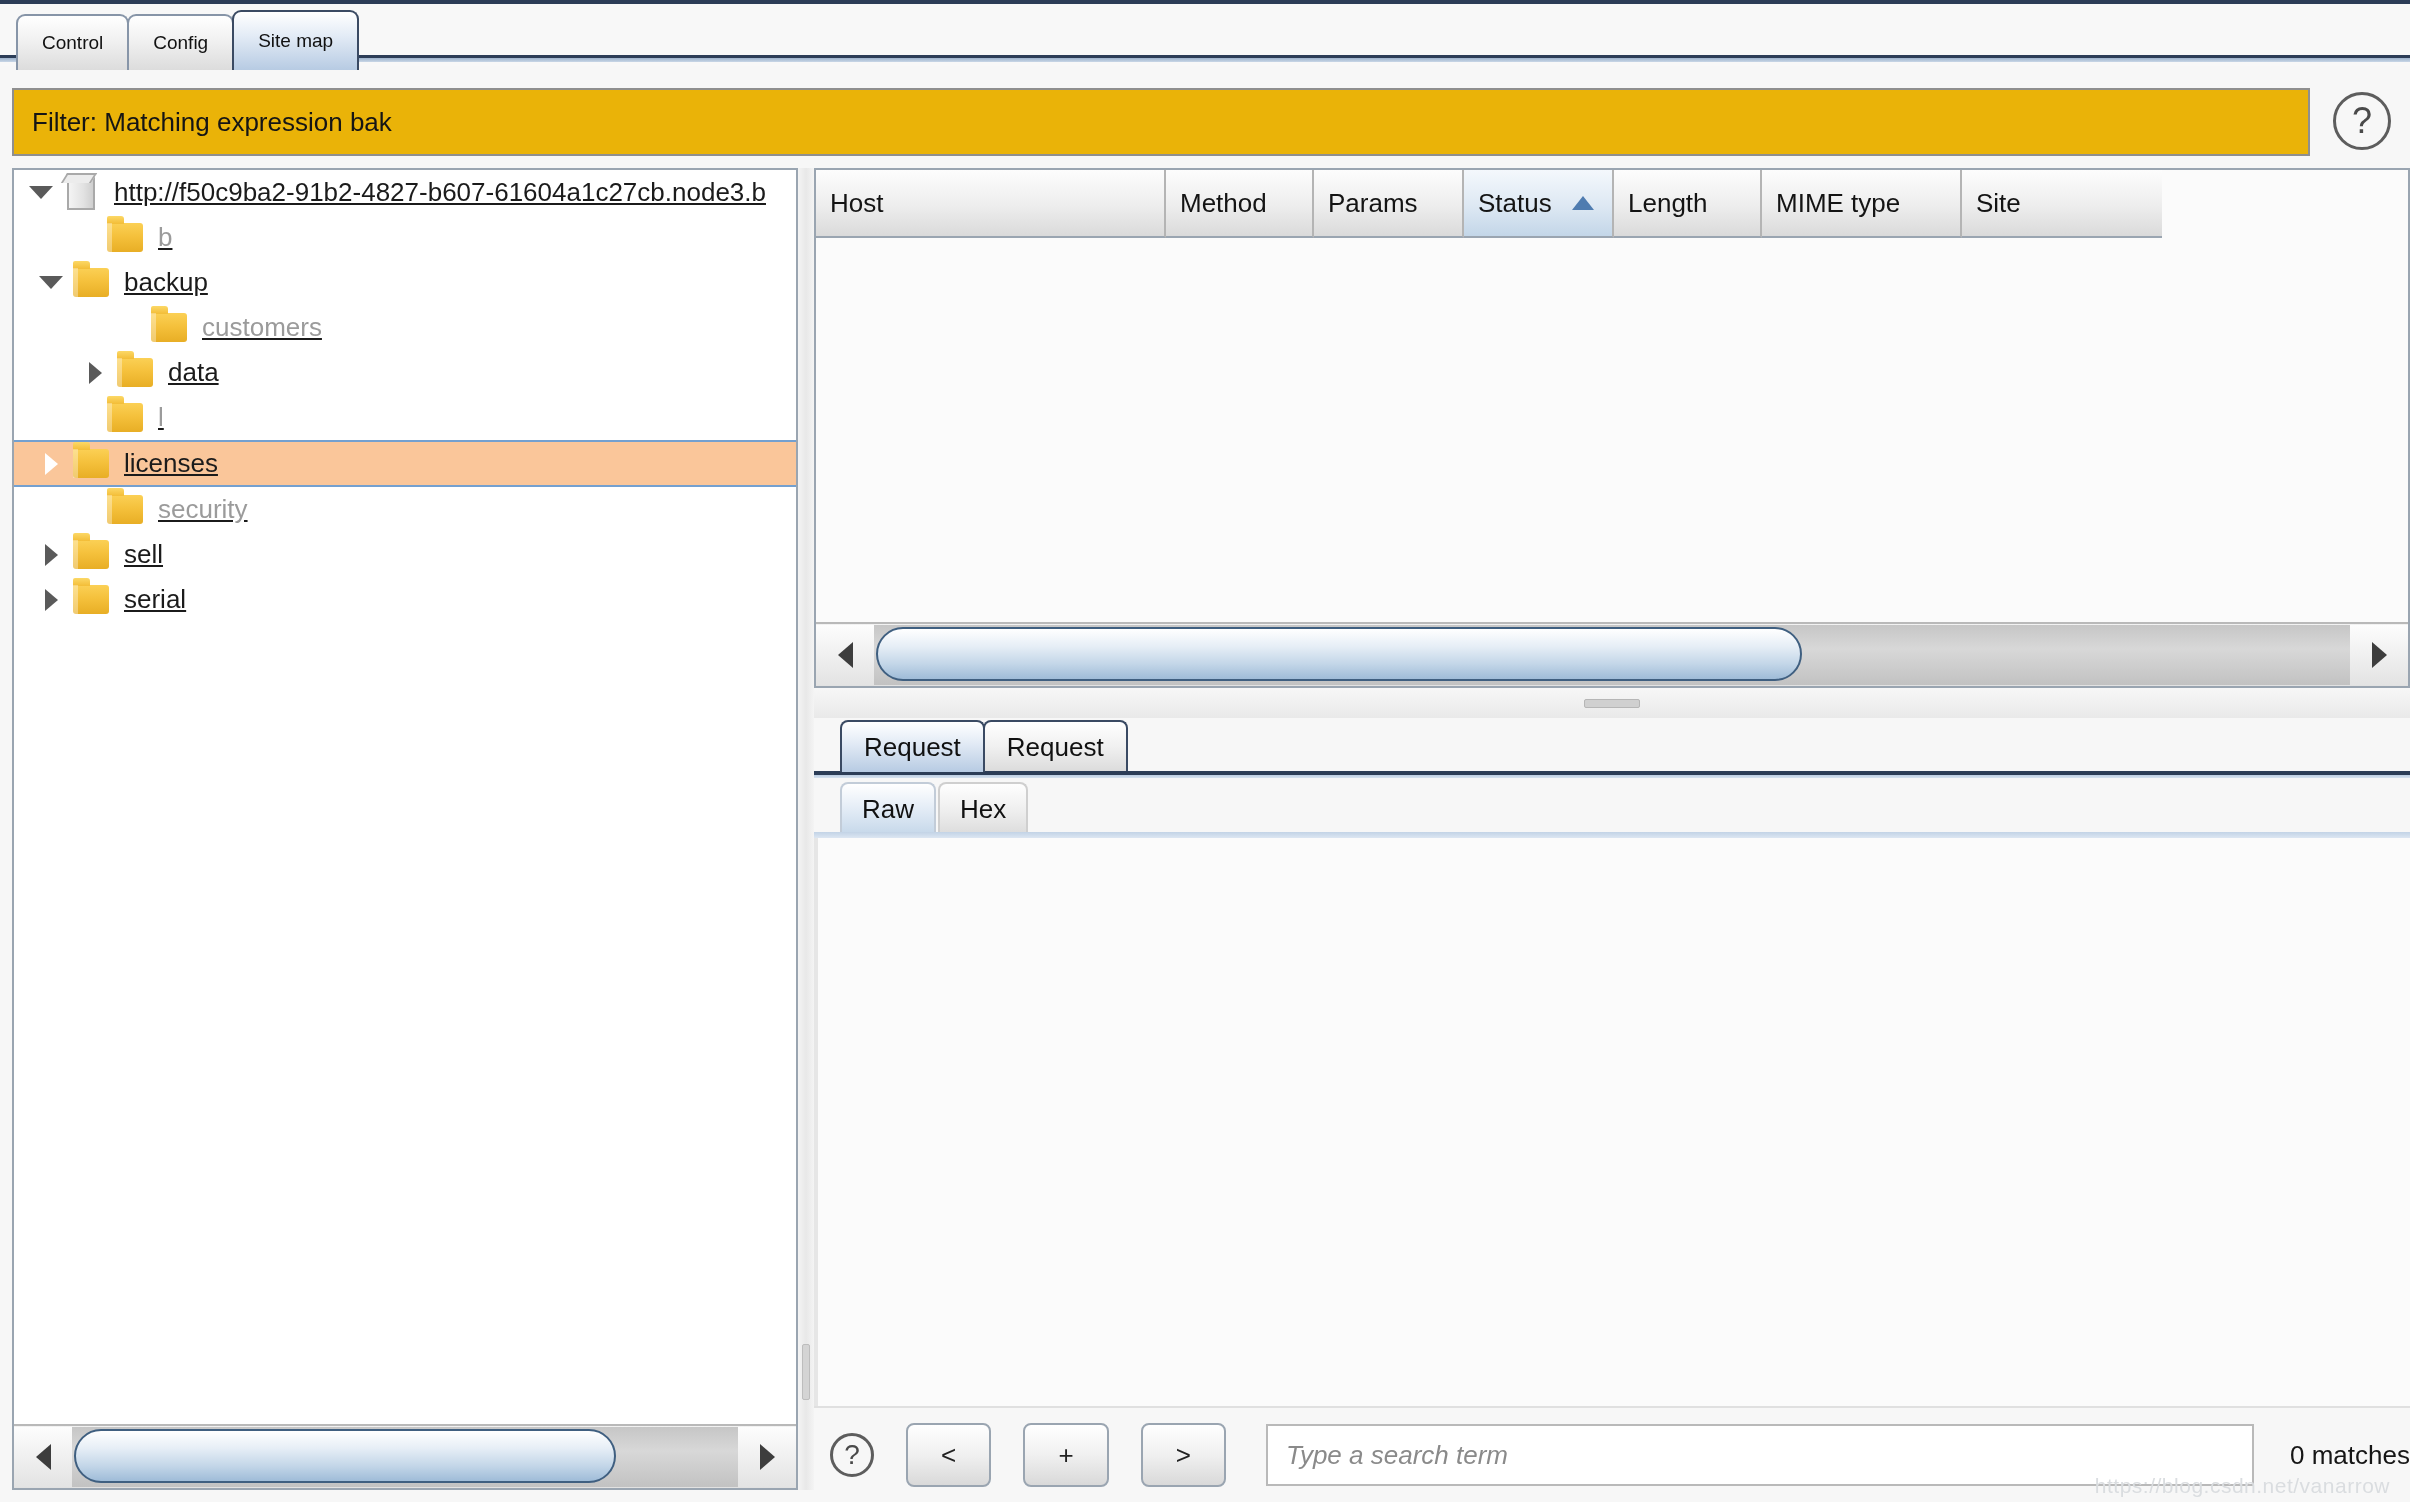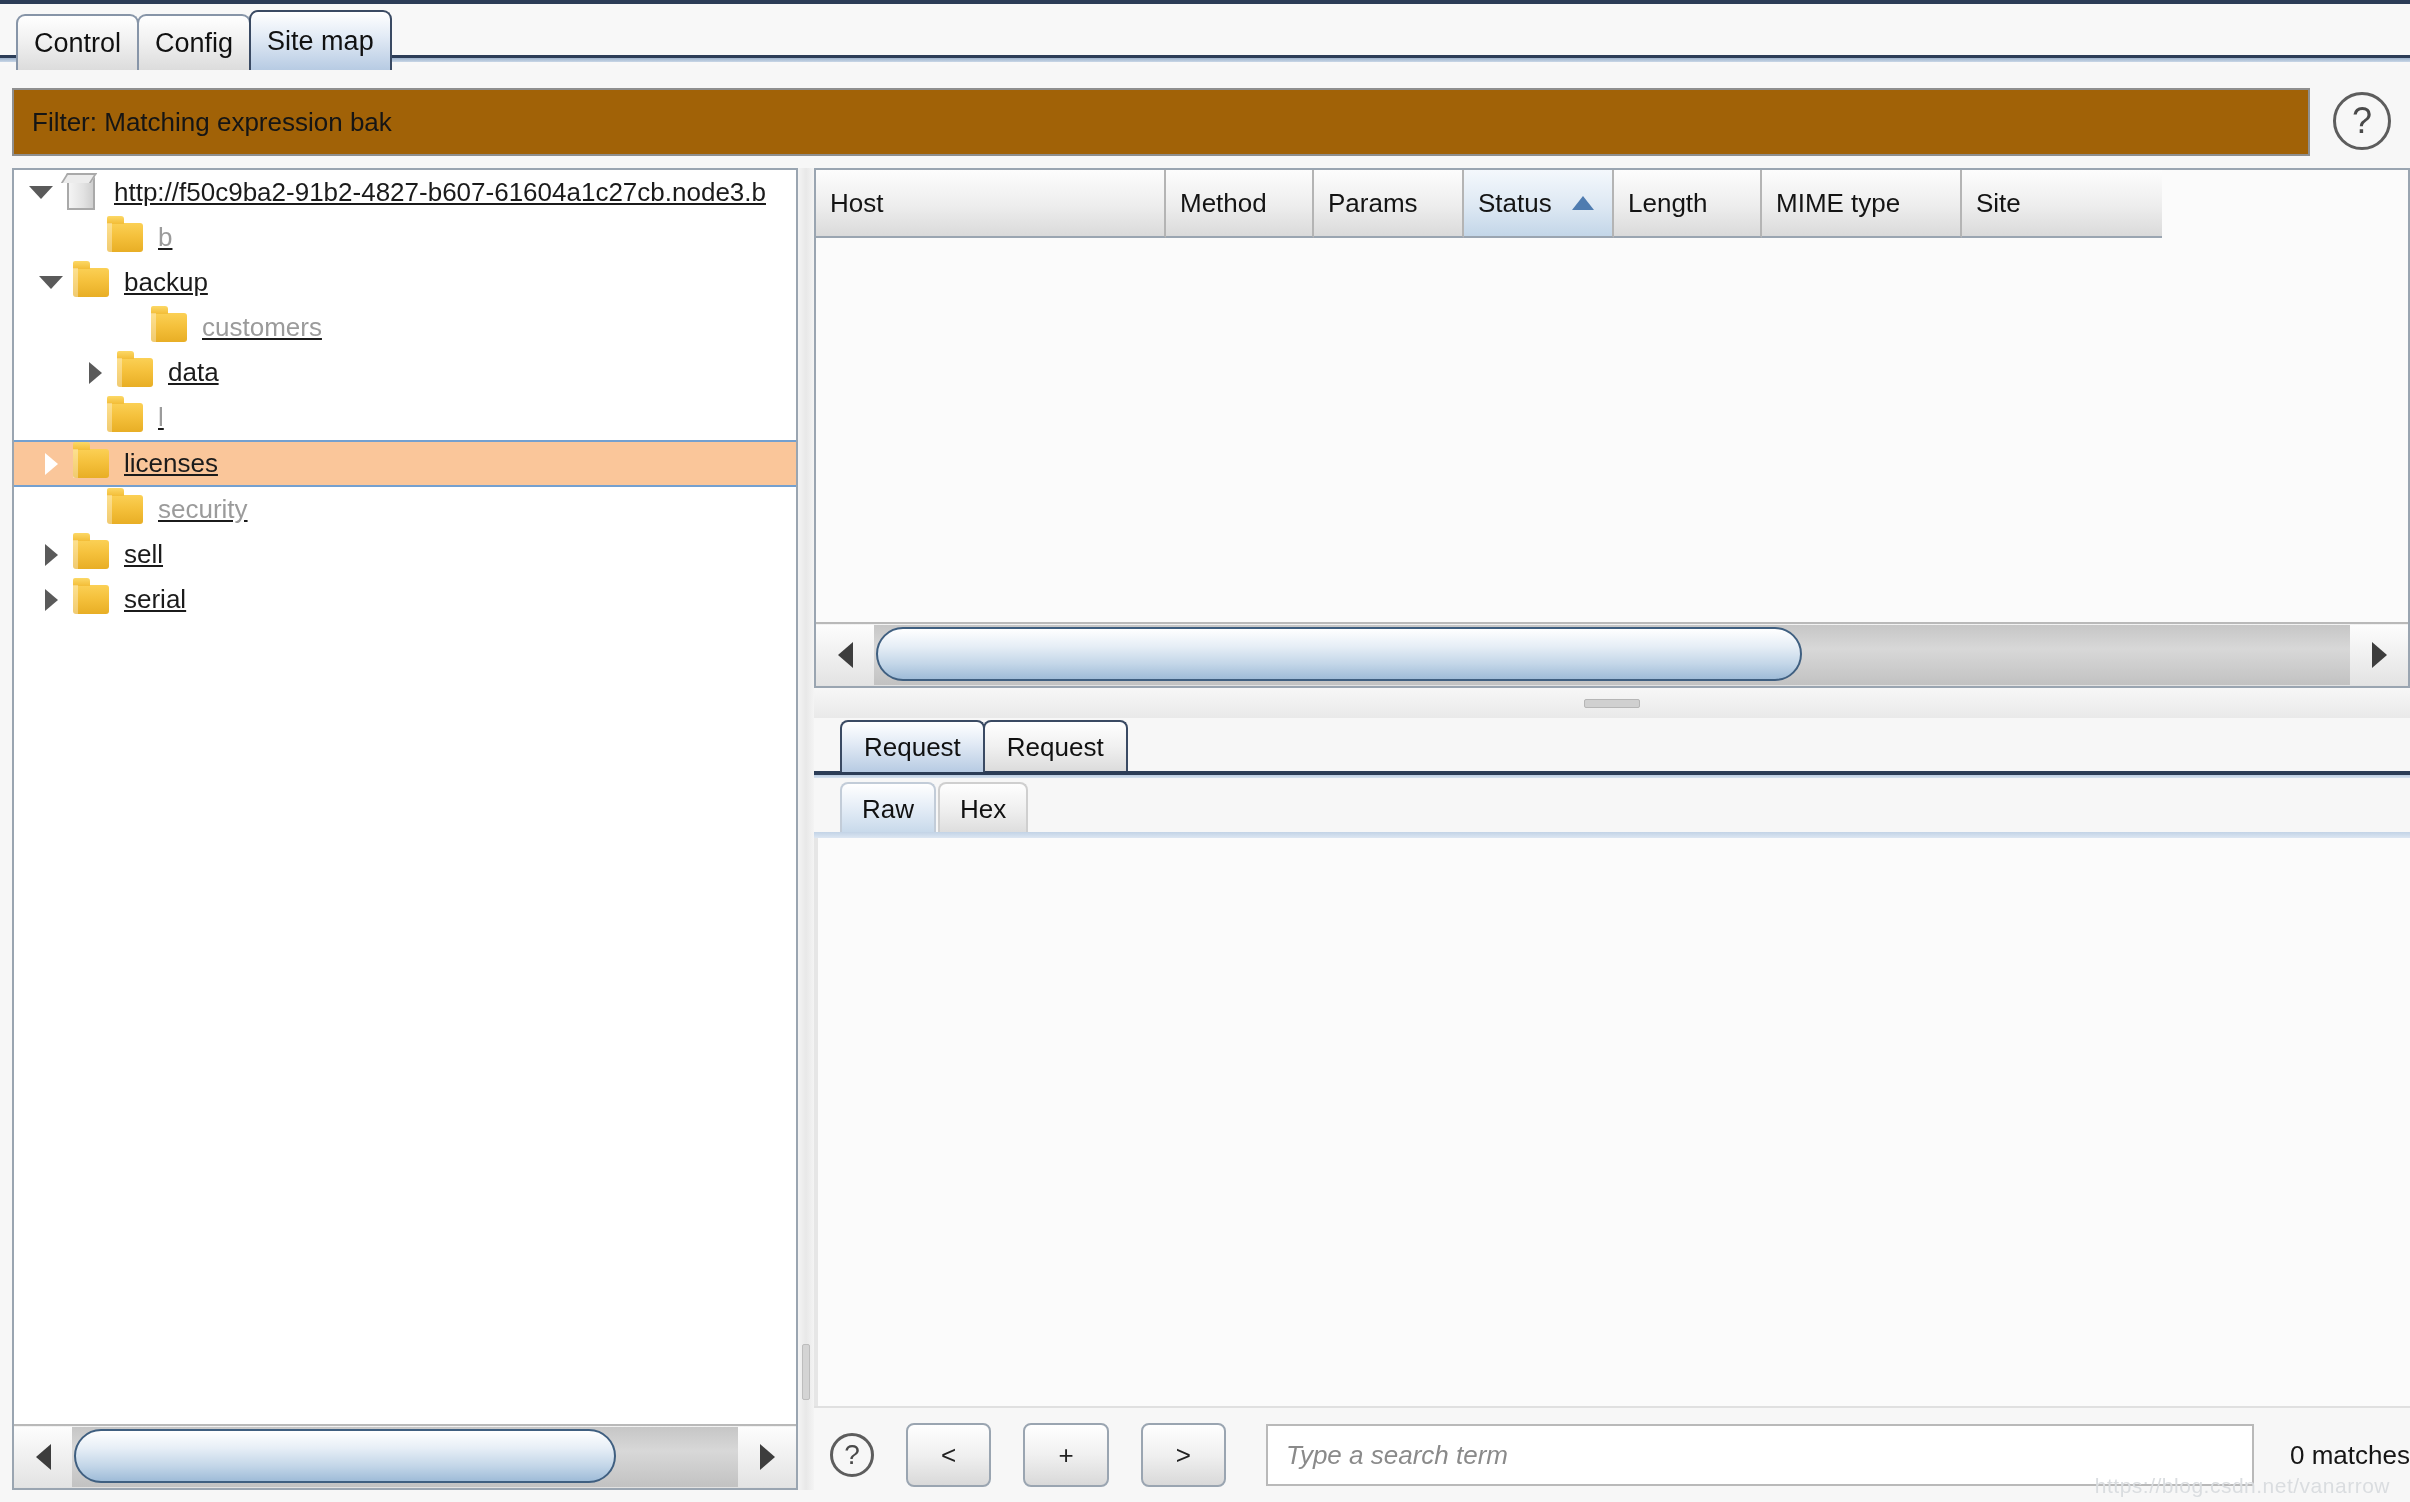--- a/index.html
+++ b/index.html
@@ -14,23 +14,23 @@
   .tabstrip {
     position: absolute; left: 0; top: 0; width: 2410px; height: 66px;
     background: #f8f8f8;
     border-top: 4px solid #2c3d57;
   }
   .tabstrip .tabrow {
     position: absolute; left: 16px; top: 6px;
     display: flex; align-items: flex-end;
   }
   .tab {
-    height: 56px; padding: 0 16px;
-    display: flex; align-items: center; justify-content: center;
-    font-size: 27px; color: #111;
+    height: 56px; padding: 0 24px;
+    display: flex; align-items: center; justify-content: center;
+    font-size: 19px; color: #111;
     border: 2px solid #8795a8;
     border-bottom: none;
     border-radius: 9px 9px 0 0;
     background: linear-gradient(to bottom, #ffffff 0%, #f1f1f1 45%, #dcdcdc 100%);
     margin-right: -2px;
     position: relative; z-index: 1;
     white-space: nowrap;
   }
   .tab.selected {
     background: linear-gradient(to bottom, #ffffff 0%, #e4ecf6 40%, #b7cbe3 100%);
@@ -40,21 +40,21 @@
   }
   .tabstrip .tabunderline {
     position: absolute; left: 0; bottom: 4px; width: 2410px; height: 7px;
     background: linear-gradient(to bottom, #2c3d57 0%, #2c3d57 45%, #9fb4cd 46%, #c9d7e7 100%);
   }
 
   
   .filterbar {
     position: absolute; left: 12px; top: 88px;
     width: 2298px; height: 68px;
-    background: #a16207;
+    background: #eab308;
     border: 2px solid #8f8f8f;
     display: flex; align-items: center;
     padding-left: 18px;
     font-size: 26px; color: #151515;
   }
   .help-circle {
     position: absolute; top: 92px; left: 2333px;
     width: 58px; height: 58px;
     border: 3px solid #5d5d5d; border-radius: 50%;
     display: flex; align-items: center; justify-content: center;

